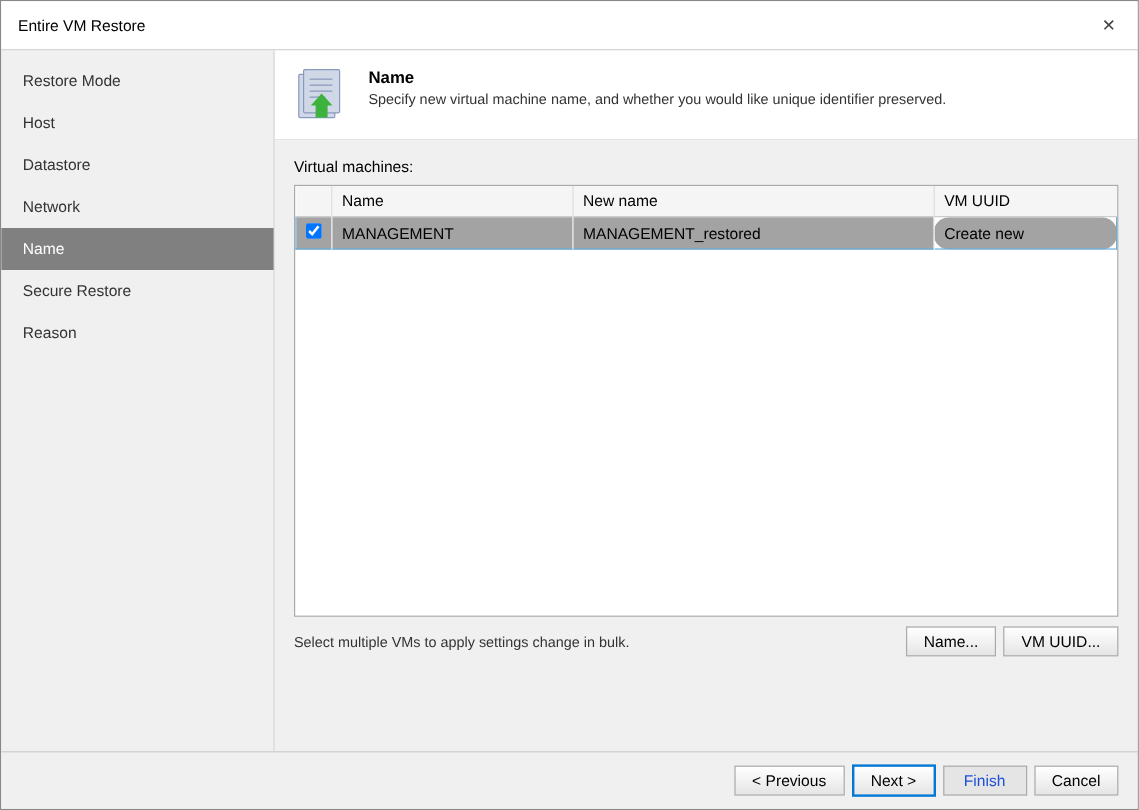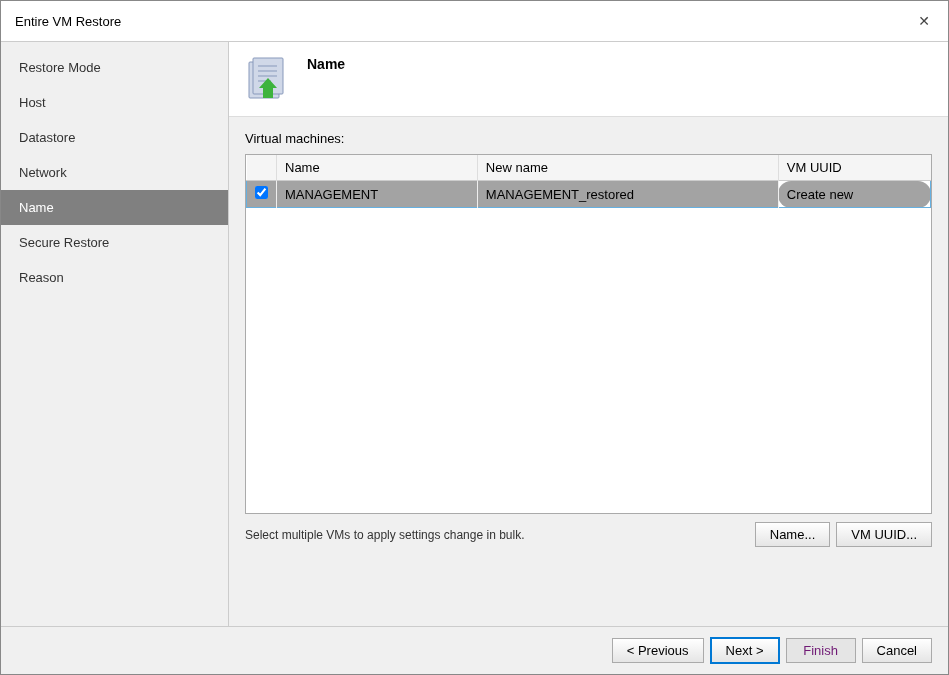--- a/index.html
+++ b/index.html
@@ -166,21 +166,21 @@
     }
     .btn {
       padding: 4px 14px;
       font-size: 13px;
       border: 1px solid #aaa;
       background: linear-gradient(to bottom, #fff, #e5e5e5);
       cursor: pointer;
       color: #000;
       min-width: 70px;
     }
-    .btn:disabled { color: #701a75; cursor: default; background: #e5e5e5; }
+    .btn:disabled { color: #1d4ed8; cursor: default; background: #e5e5e5; }
     .btn.primary {
       border: 2px solid #0078d4;
       background: linear-gradient(to bottom, #fff, #e5e5e5);
     }
 
     
     .footer {
       padding: 10px 16px;
       background: #f0f0f0;
       border-top: 1px solid #ccc;
@@ -236,20 +236,21 @@
             <line x1="13" y1="10" x2="32" y2="10" stroke="#9ab0cc" stroke-width="1.2"></line>
             <line x1="13" y1="15" x2="32" y2="15" stroke="#9ab0cc" stroke-width="1.2"></line>
             <line x1="13" y1="20" x2="32" y2="20" stroke="#9ab0cc" stroke-width="1.2"></line>
             <line x1="13" y1="25" x2="26" y2="25" stroke="#9ab0cc" stroke-width="1.2"></line>
 
             <polygon points="18,42 18,32 14,32 23,22 32,32 28,32 28,42" fill="#3db33d"></polygon>
           </svg>
         </div>
         <div class="header-text">
           <div class="header-title">Name</div>
+          <div class="header-desc">Specify new virtual machine name, and whether you would like unique identifier preserved.</div>
         </div>
       </div>
 
       <div class="main-content">
         <div class="vm-label">Virtual machines:</div>
         <div class="table-container">
           <table>
             <thead>
               <tr>
                 <th class="cb-cell"></th>

